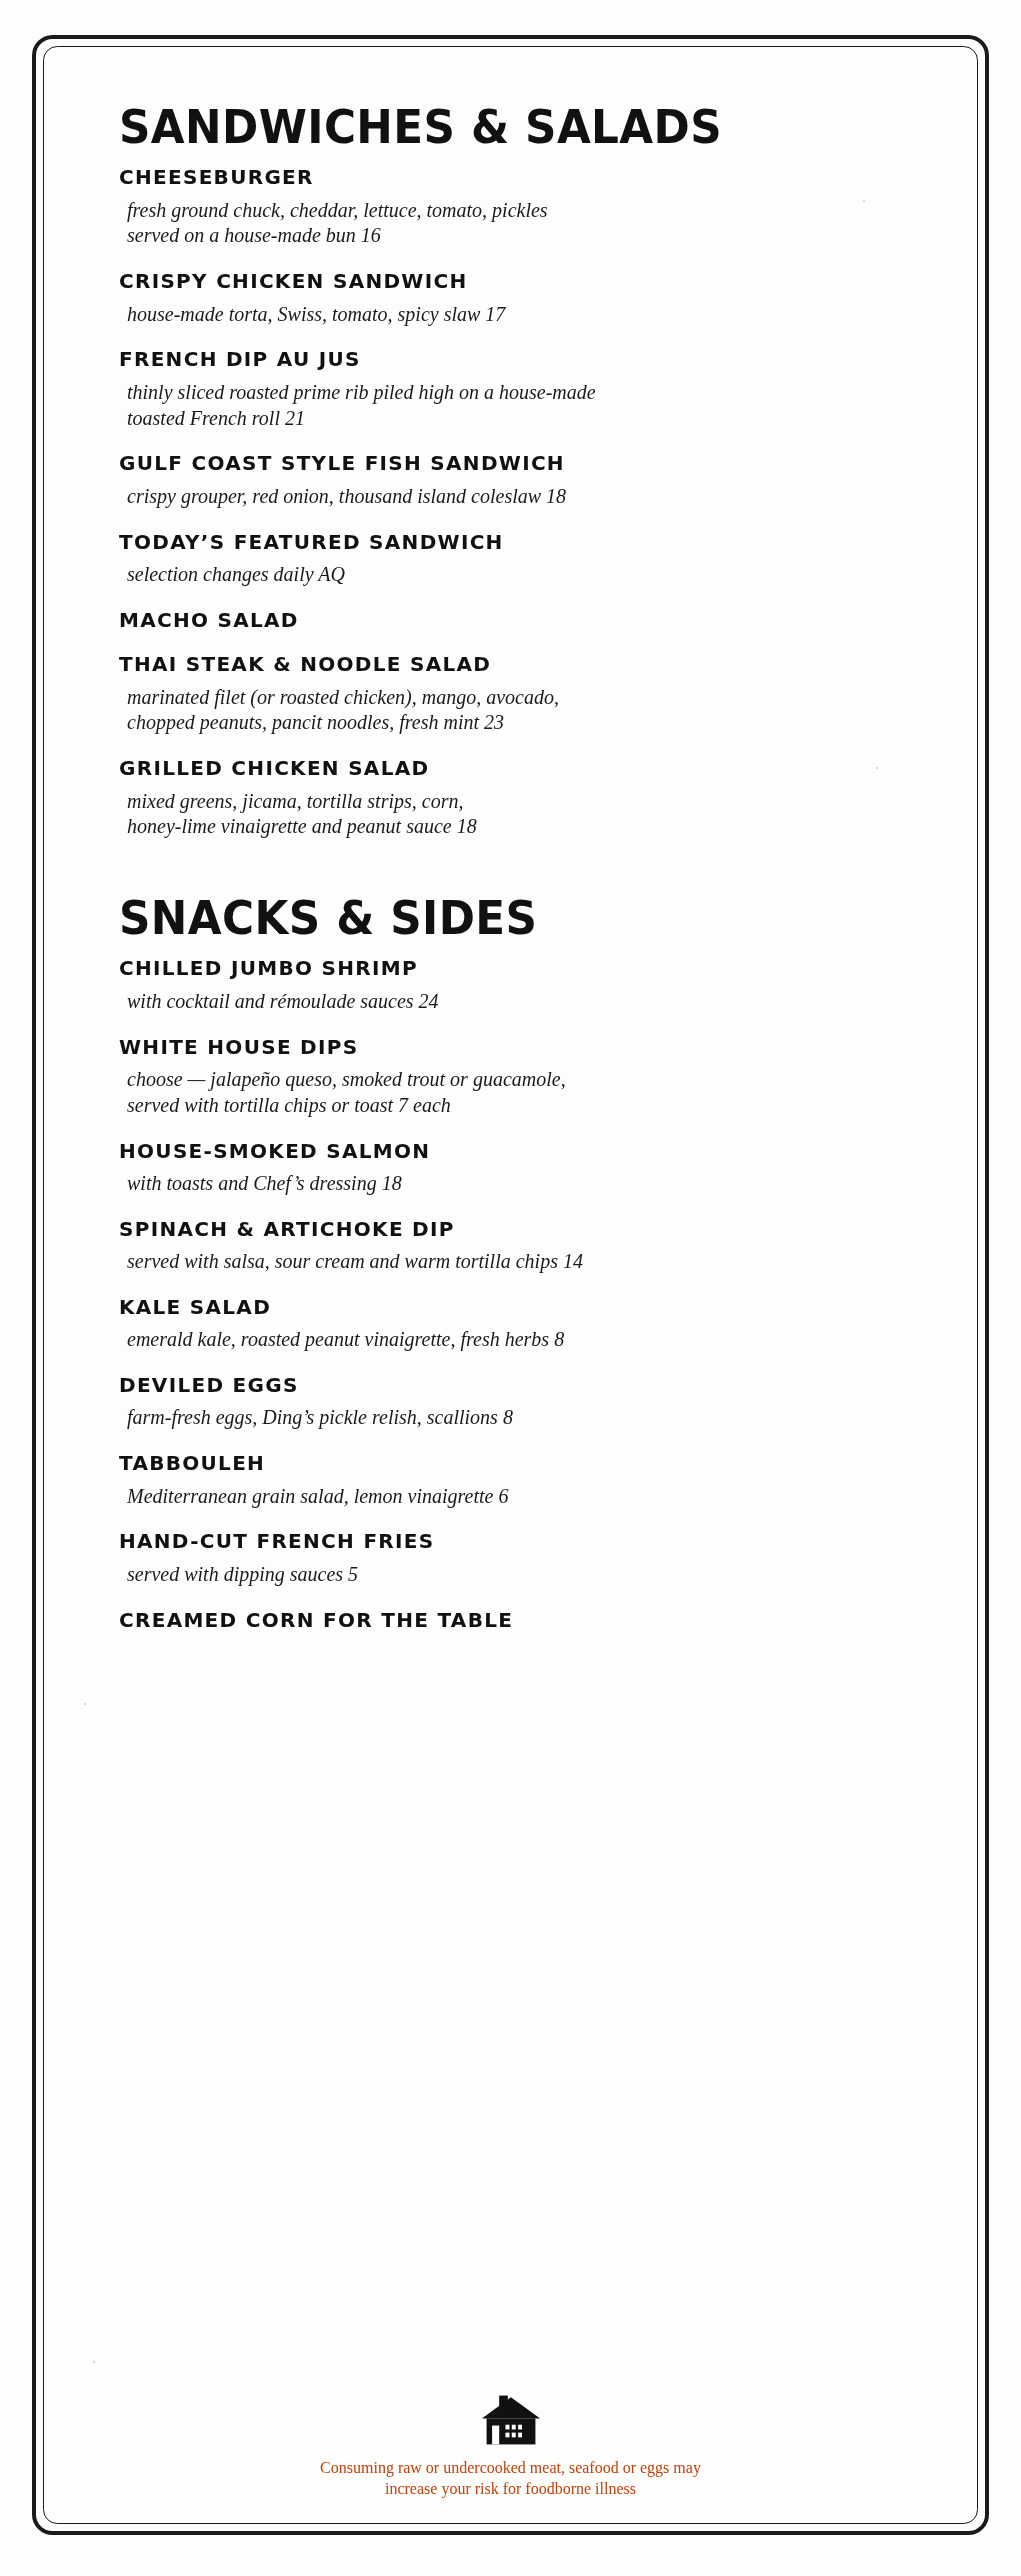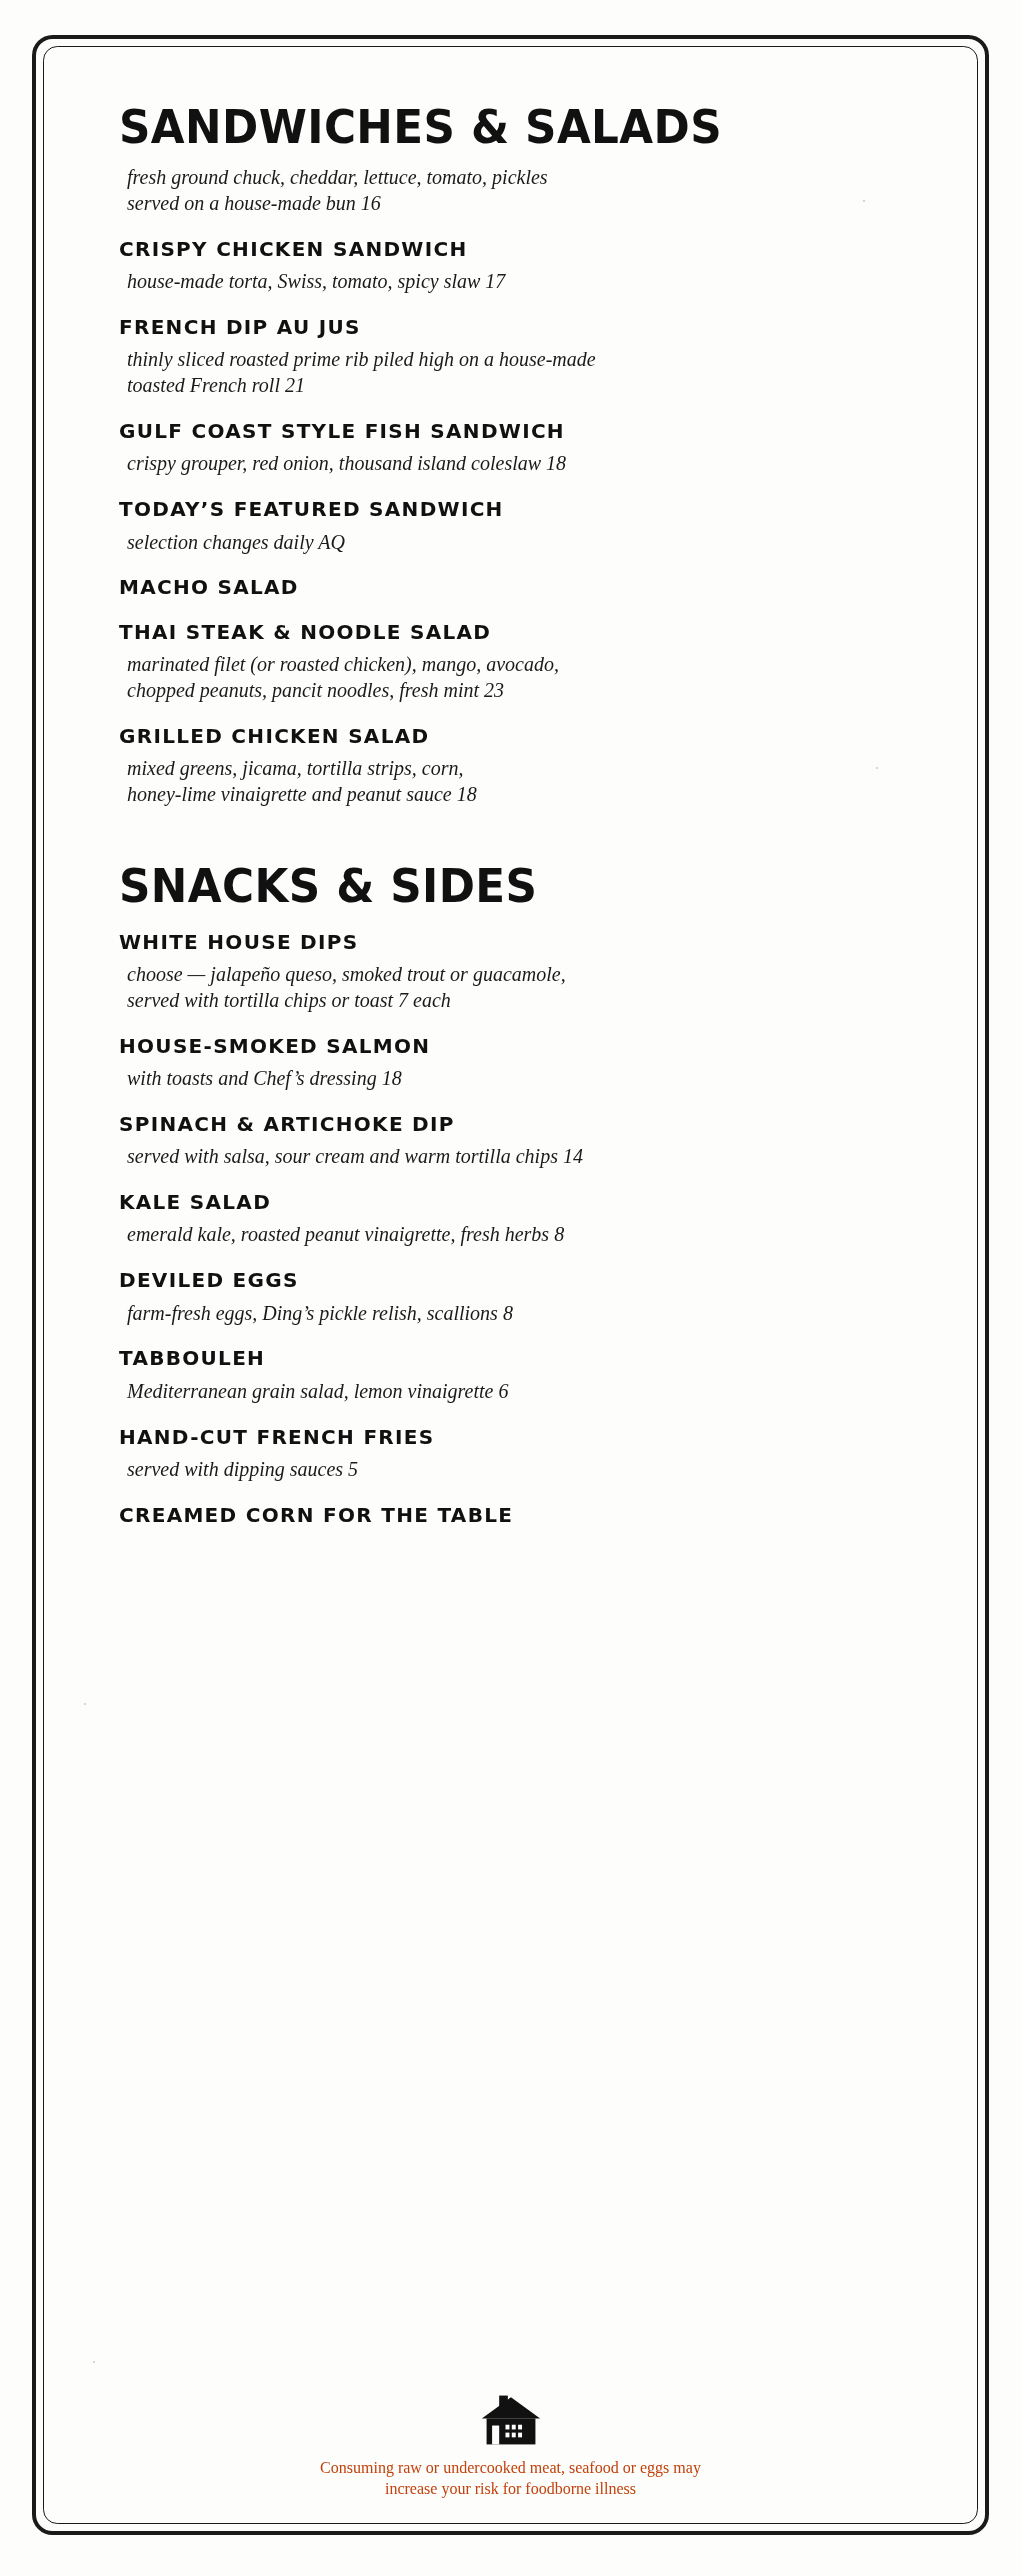--- a/index.html
+++ b/index.html
@@ -132,20 +132,21 @@
   <div class="speck" style="left:863px; top:200px;"></div>
   <div class="speck" style="left:876px; top:767px;"></div>
   <div class="speck" style="left:84px; top:1703px;"></div>
   <div class="speck" style="left:93px; top:2361px;"></div>
 
   <div class="content">
 
     <h1 class="section-title">SANDWICHES &amp; SALADS</h1>
 
     <div class="item">
+      <div class="item-name">CHEESEBURGER</div>
       <div class="item-desc">fresh ground chuck, cheddar, lettuce, tomato, pickles
 served on a house-made bun  16</div>
     </div>
 
     <div class="item">
       <div class="item-name">CRISPY CHICKEN SANDWICH</div>
       <div class="item-desc">house-made torta, Swiss, tomato, spicy slaw  17</div>
     </div>
 
     <div class="item">
@@ -176,20 +177,22 @@
 
     <div class="item">
       <div class="item-name">GRILLED CHICKEN SALAD</div>
       <div class="item-desc">mixed greens, jicama, tortilla strips, corn,
 honey-lime vinaigrette and peanut sauce  18</div>
     </div>
 
     <h1 class="section-title second">SNACKS &amp; SIDES</h1>
 
     <div class="item">
+      <div class="item-name">CHILLED JUMBO SHRIMP</div>
+      <div class="item-desc">with cocktail and rémoulade sauces  24</div>
     </div>
 
     <div class="item">
       <div class="item-name">WHITE HOUSE DIPS</div>
       <div class="item-desc">choose — jalapeño queso, smoked trout or guacamole,
 served with tortilla chips or toast  7 each</div>
     </div>
 
     <div class="item">
       <div class="item-name">HOUSE-SMOKED SALMON</div>

